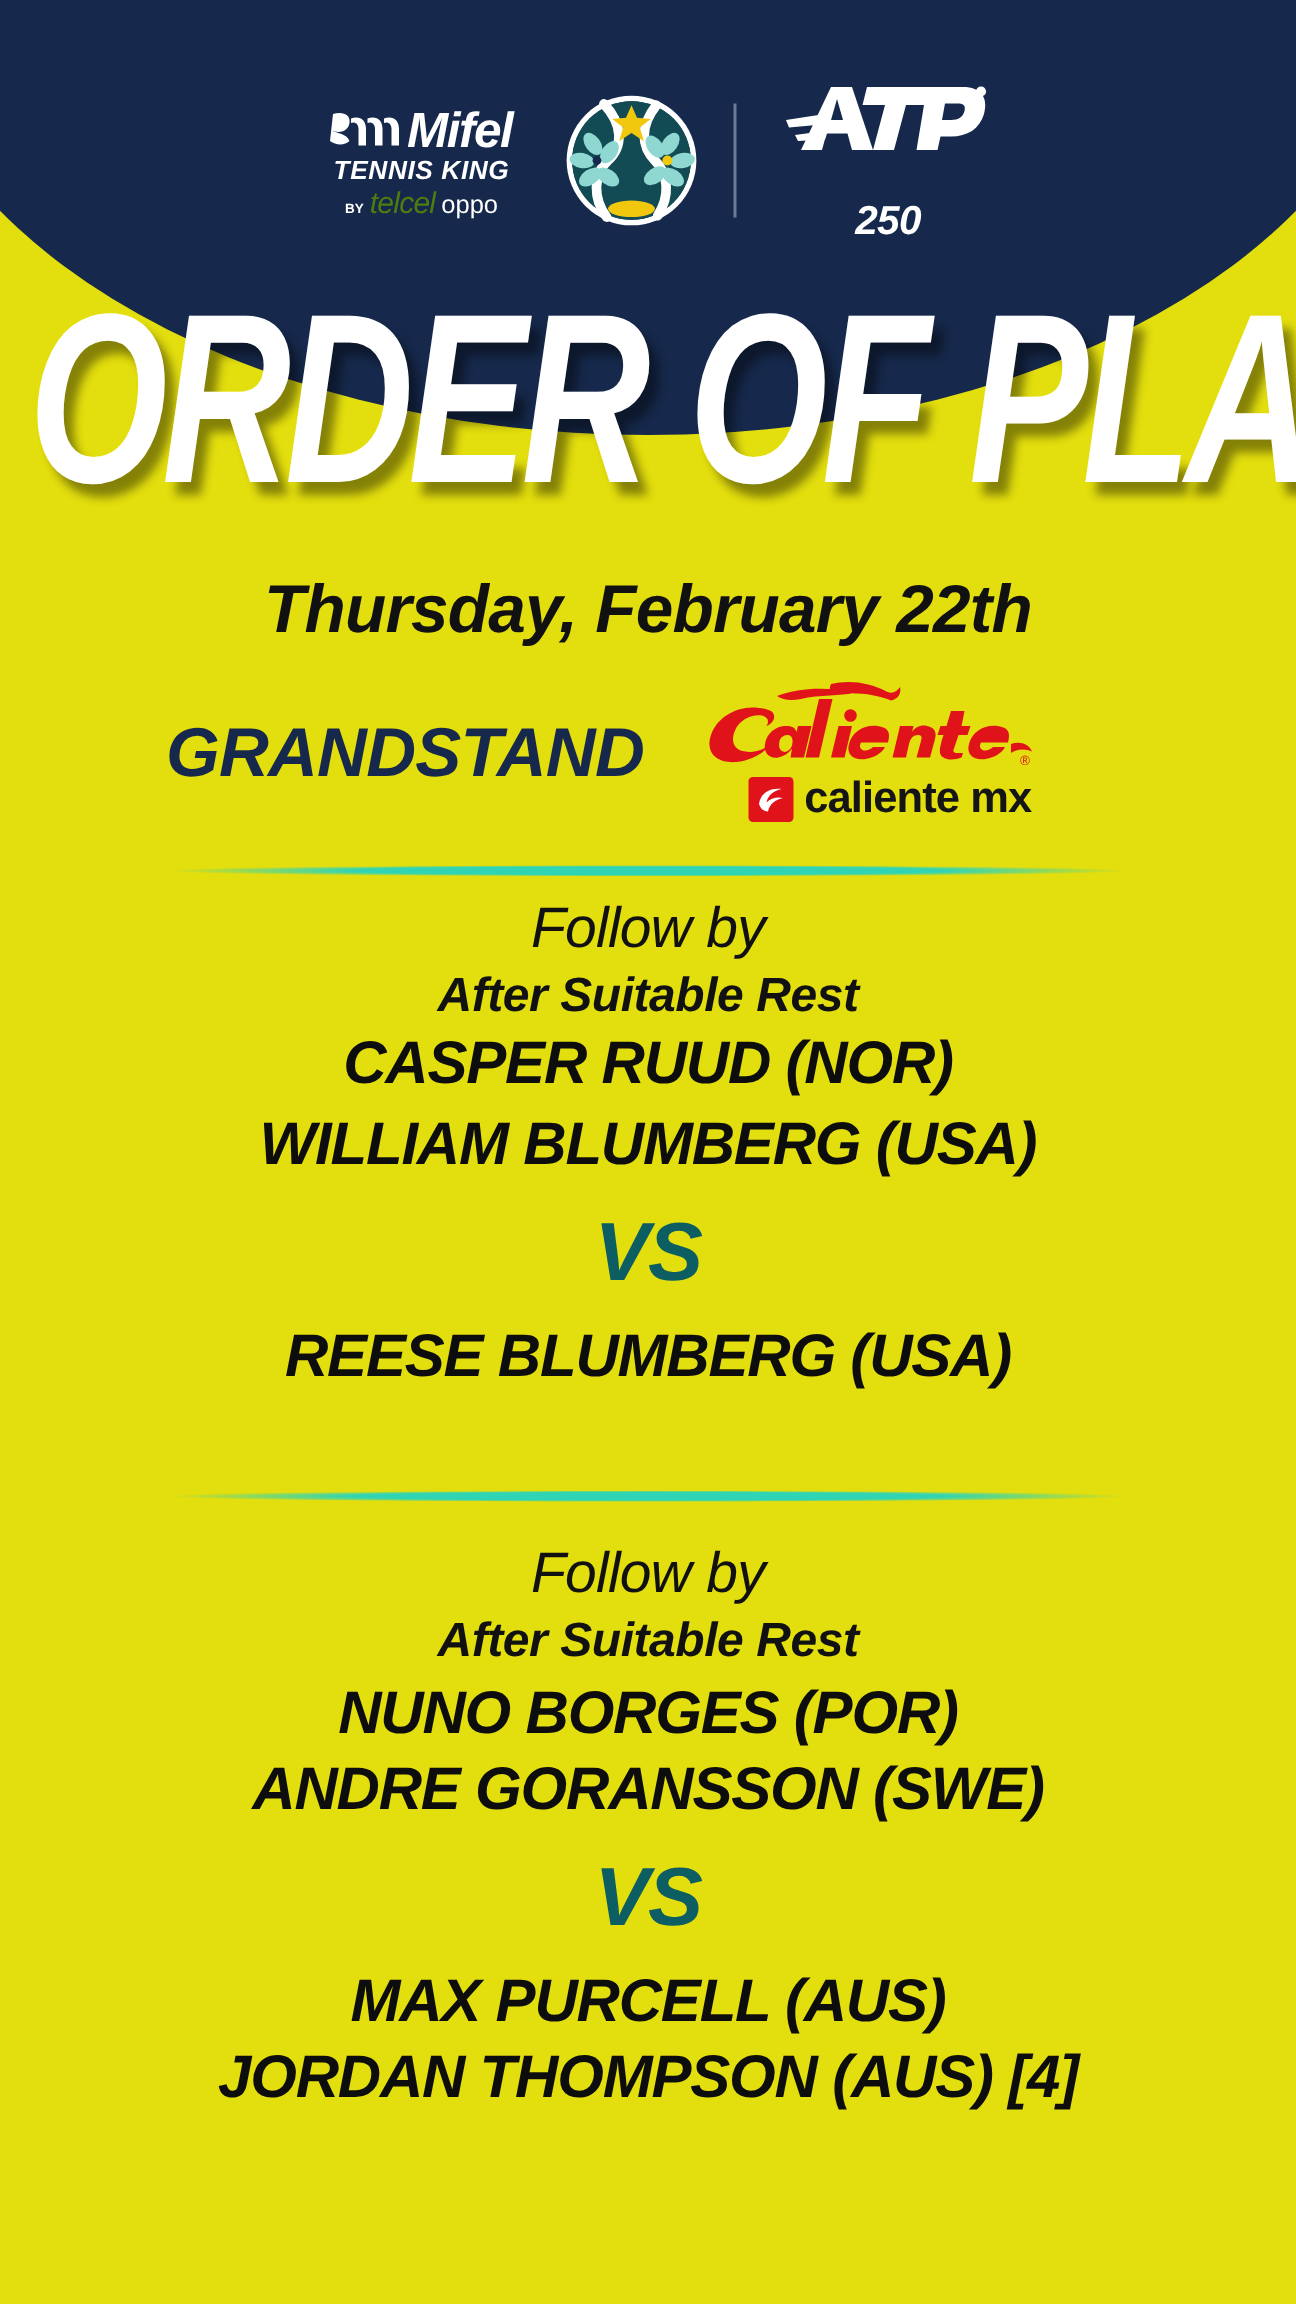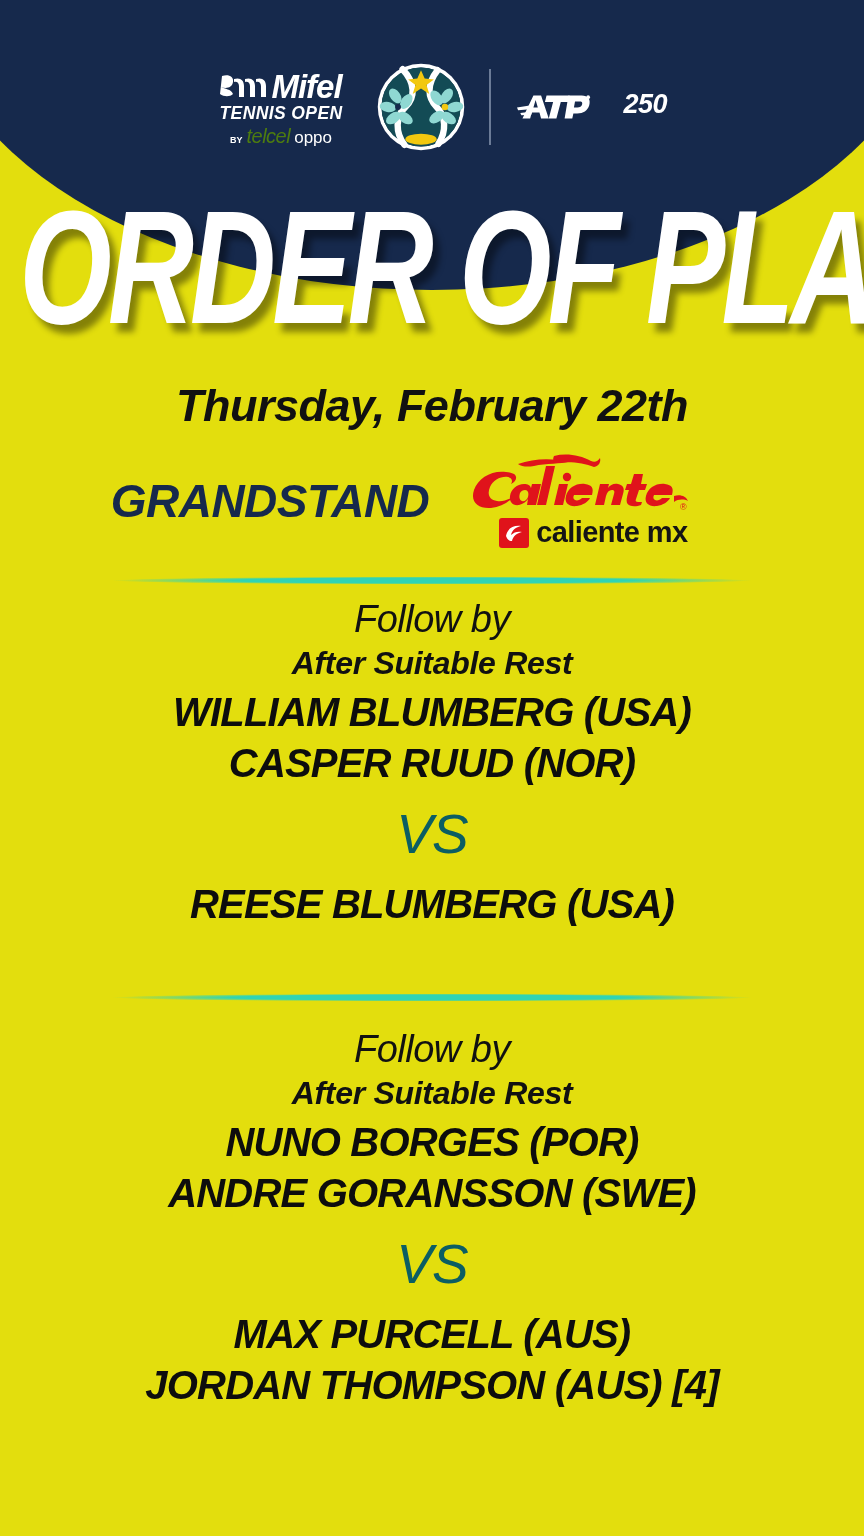--- a/index.html
+++ b/index.html
@@ -115,21 +115,21 @@
     width: 2px;
     height: 76px;
     background: #7A8AA5;
     margin: 0 26px 0 22px;
     opacity: .85;
   }
 
   
   .atp-lockup {
     display: flex;
-    flex-direction: row;
+    flex-direction: column;
     align-items: center;
     width: 150px;
     gap: 32px;
   }
   .atp-mark { width: 136px; height: 54px; display:block; }
   .atp-250 {
     font-size: 27px;
     font-weight: bold;
     font-style: italic;
     color: #FFFFFF;
@@ -270,21 +270,21 @@
     font-weight: bold;
     font-style: italic;
     color: #0D0D0D;
     line-height: 51px;
     letter-spacing: -0.8px;
     white-space: nowrap;
   }
   .team-top { margin-top: 3px; }
   .vs {
     font-size: 55px;
-    font-weight: normal;
+    font-weight: bold;
     font-style: italic;
     color: #0C5E63;
     line-height: 62px;
     letter-spacing: -1px;
     margin-top: 14px;
     margin-bottom: 14px;
   }
   .team-bottom { margin-top: 0px; }
 </style>
 </head>
@@ -299,21 +299,21 @@
     <div class="mifel-lockup">
       <div class="mifel-row1">
         <svg class="mifel-mark" viewBox="0 0 46 30">
           <path d="M2 4 C8 2 14 4 13 10 C12 16 6 17 1 15 C5 17 11 17 13 22 C10 25 4 25 0 22 Z" fill="#ffffff"></path>
           <path d="M14 7 C20 5 24 8 24 14 L24 25 L19 25 L19 14 C19 10 16 9 14 10 Z" fill="#ffffff"></path>
           <path d="M25 7 C31 5 35 8 35 14 L35 25 L30 25 L30 14 C30 10 27 9 25 10 Z" fill="#ffffff"></path>
           <path d="M36 7 C42 5 46 8 46 14 L46 25 L41 25 L41 14 C41 10 38 9 36 10 Z" fill="#ffffff"></path>
         </svg>
         <span class="mifel-word">Mifel</span>
       </div>
-      <div class="mifel-row2">TENNIS OPEN</div>
+      <div class="mifel-row2">TENNIS KING</div>
       <div class="mifel-row3">
         <span class="mifel-by">BY</span>
         <span class="mifel-telcel">telcel</span>
         <span class="mifel-oppo">oppo</span>
       </div>
     </div>
 
     <svg class="ball-emblem" viewBox="0 0 100 100">
       <circle cx="50" cy="50" r="47" fill="#ffffff"></circle>
       <circle cx="50" cy="50" r="43" fill="#16294C"></circle>
@@ -408,22 +408,22 @@
         <div class="caliente-mx-text">caliente mx</div>
       </div>
     </div>
   </div>
 
   <div class="divider divider-1"></div>
 
   <div class="match match-1">
     <div class="follow-by">Follow by</div>
     <div class="rest-note">After Suitable Rest</div>
+    <div class="player">CASPER RUUD (NOR)</div>
     <div class="player team-top">WILLIAM BLUMBERG (USA)</div>
-    <div class="player">CASPER RUUD (NOR)</div>
     <div class="vs">VS</div>
     <div class="player">REESE BLUMBERG (USA)</div>
   </div>
 
   <div class="divider divider-2"></div>
 
   <div class="match match-2">
     <div class="follow-by">Follow by</div>
     <div class="rest-note">After Suitable Rest</div>
     <div class="player team-top">NUNO BORGES (POR)</div>

